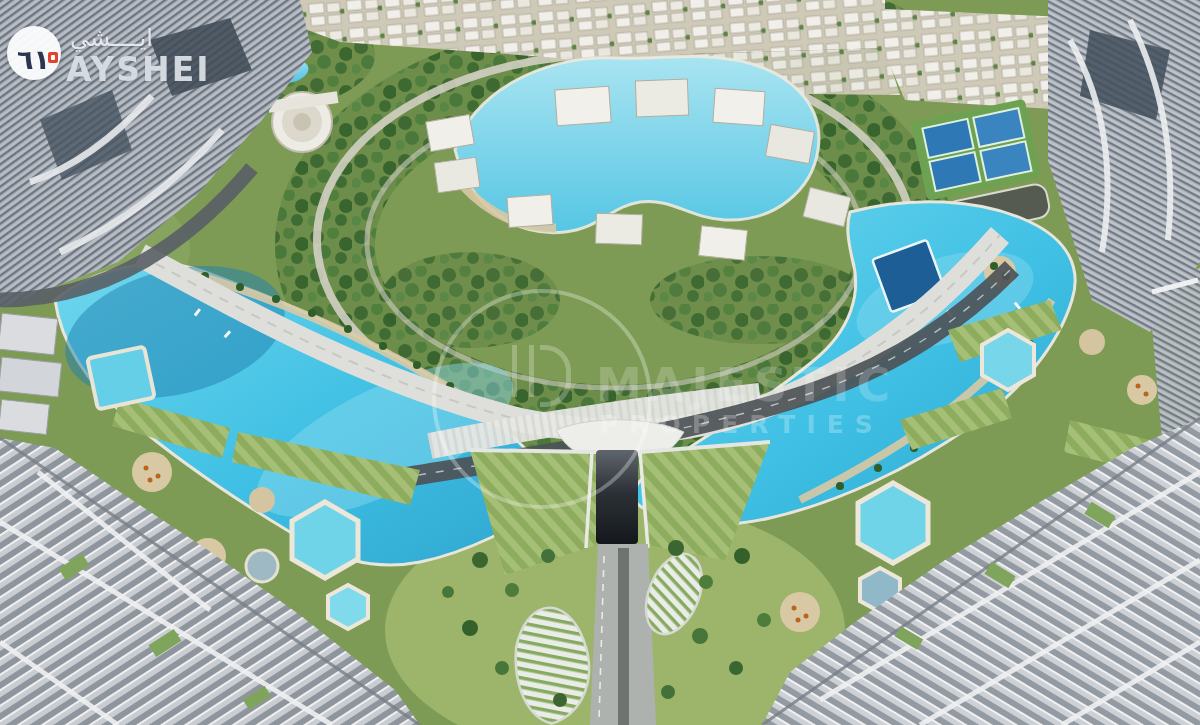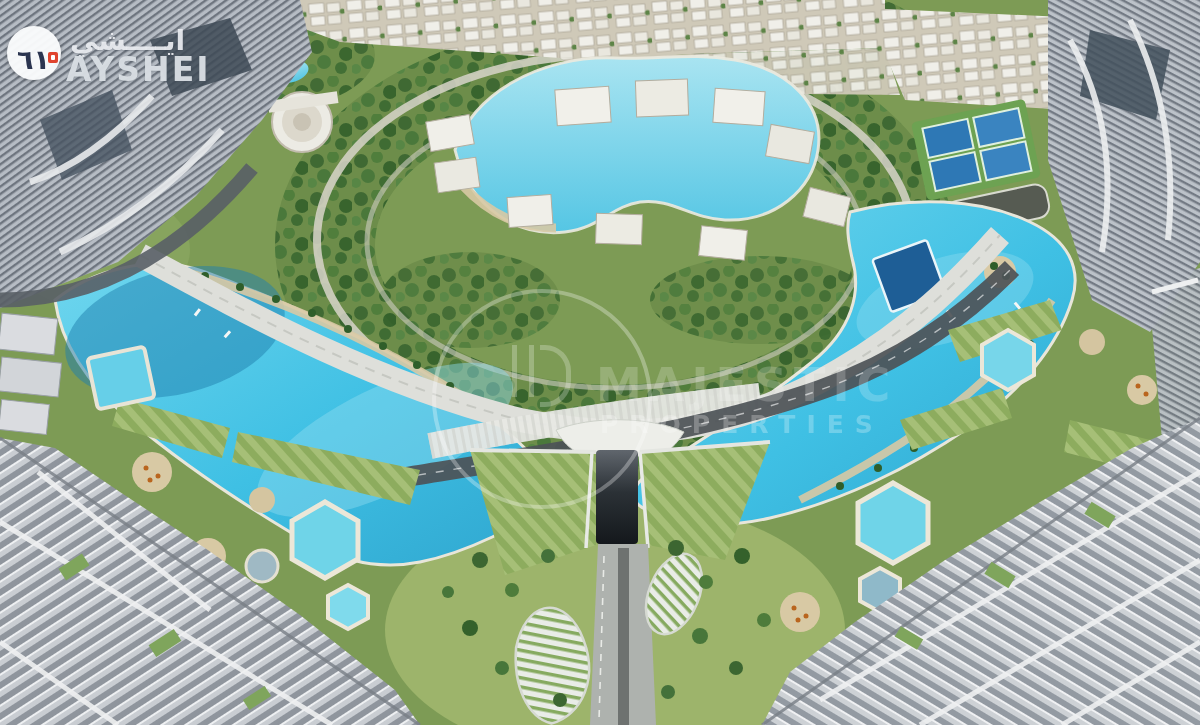--- a/index.html
+++ b/index.html
@@ -8,21 +8,21 @@
   #stage svg{position:absolute;left:0;top:0;display:block;}
   
   .logo{position:absolute;left:4px;top:16px;width:290px;height:90px;pointer-events:none;}
   .logo-circle{position:absolute;left:3px;top:10px;width:54px;height:54px;border-radius:50%;
                background:rgba(250,251,252,.96);box-shadow:0 1px 4px rgba(0,0,0,.25);}
   .logo-mark{position:absolute;left:10px;top:20px;font-weight:bold;font-size:27px;line-height:1;
              color:var(--navy,#2b3550);letter-spacing:1px;}
   .logo-accent{position:absolute;left:41px;top:26px;width:10px;height:11px;border-radius:2px;
                background:var(--accent_red,#e0442e);}
   .logo-accent::after{content:"";position:absolute;left:3px;top:3px;width:4px;height:5px;background:#fff;border-radius:1px;}
-  .logo-arabic{position:absolute;left:66px;top:8px;font-size:28px;font-weight:bold;
+  .logo-arabic{position:absolute;left:66px;top:8px;font-size:24px;font-weight:normal;
                color:rgba(235,238,242,.92);text-shadow:0 1px 2px rgba(60,70,80,.35);}
   .logo-brand{position:absolute;left:62px;top:34px;font-size:33px;font-weight:800;letter-spacing:2px;
               color:rgba(218,223,229,.95);text-shadow:0 1px 3px rgba(70,80,90,.4);}
   
   .wm{position:absolute;left:0;top:0;width:948px;height:725px;pointer-events:none;}
   .wm-ring{position:absolute;left:432px;top:289px;width:212px;height:212px;border-radius:50%;
            border:4px solid rgba(255,255,255,.30);}
   .wm-ring::before{content:"";position:absolute;left:76px;top:52px;width:12px;height:52px;
                    border-left:5px solid rgba(255,255,255,.25);border-right:5px solid rgba(255,255,255,.25);}
   .wm-ring::after{content:"";position:absolute;left:104px;top:52px;width:26px;height:52px;

